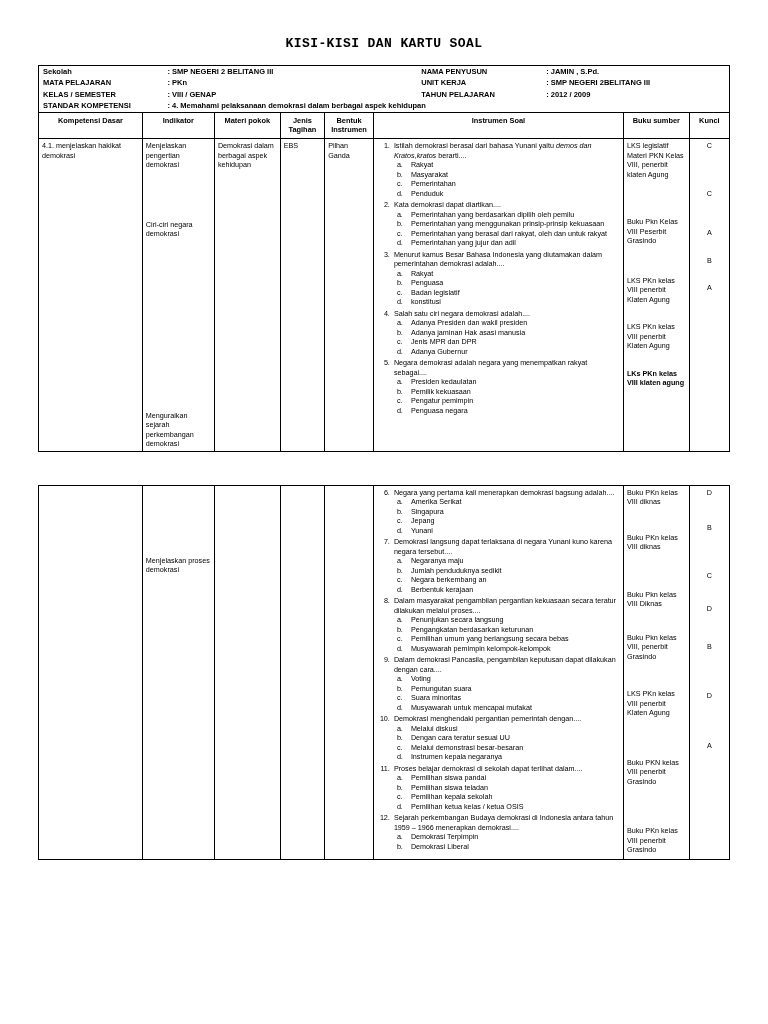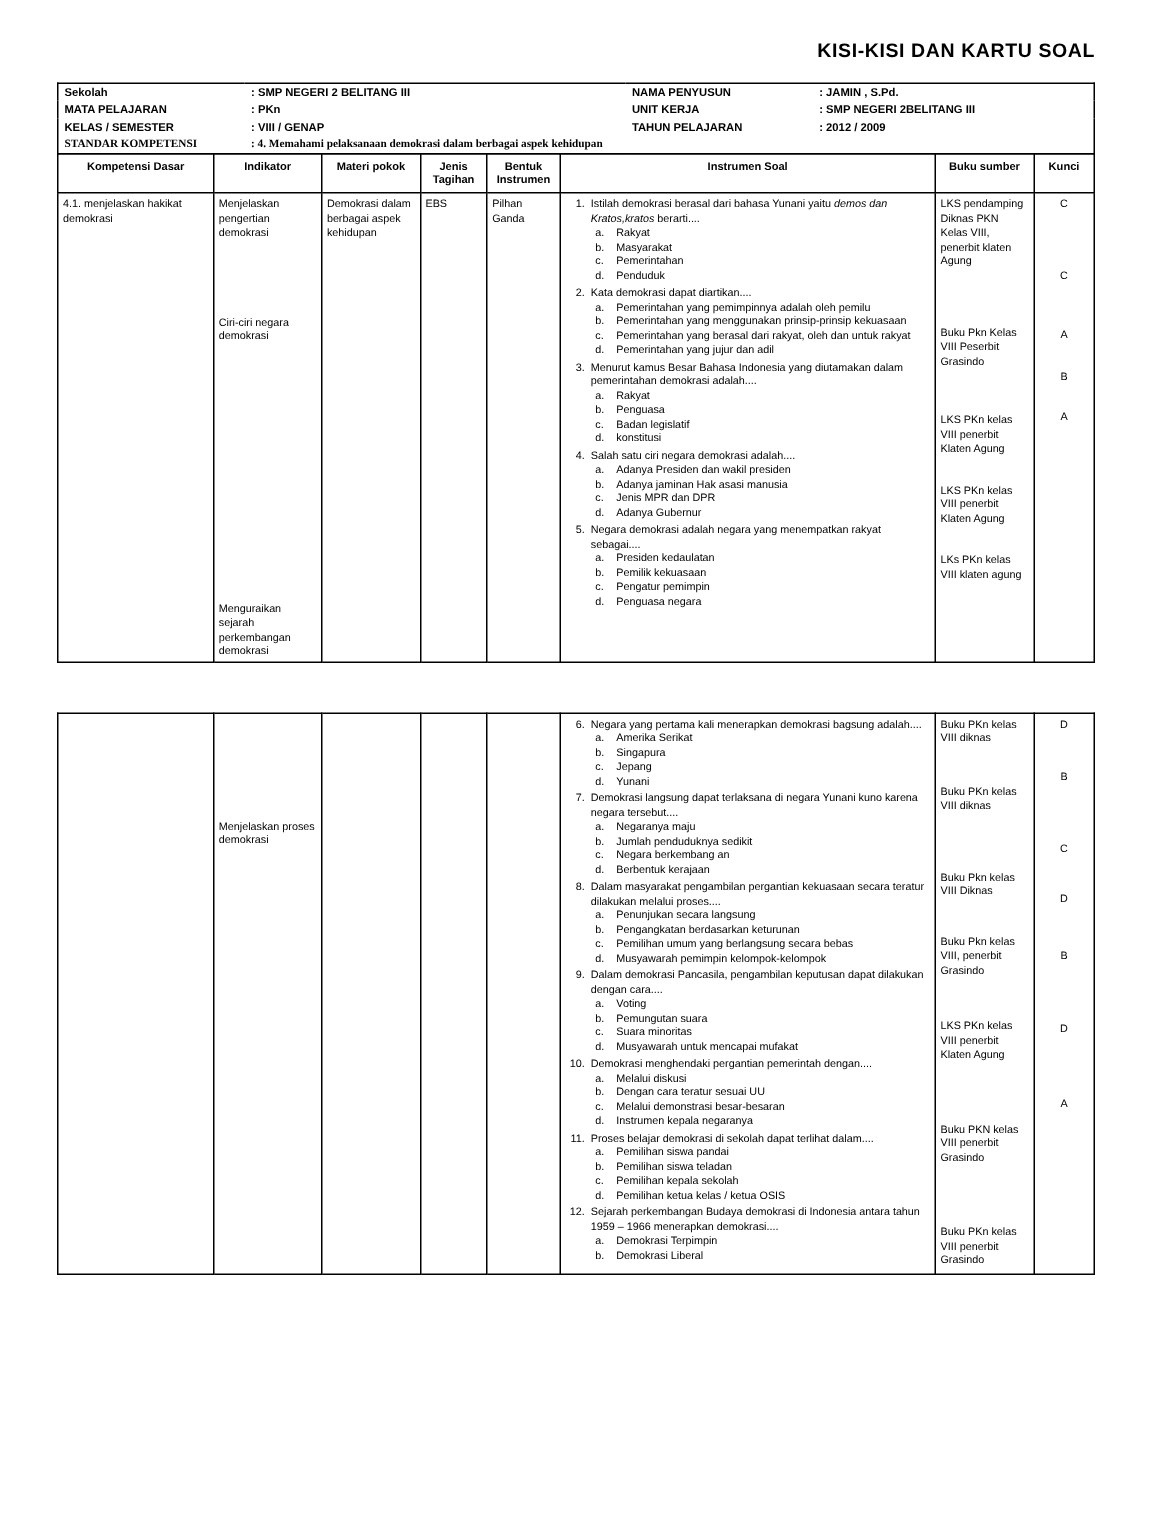--- a/index.html
+++ b/index.html
@@ -13,46 +13,47 @@
     color: #000;
     -webkit-font-smoothing: none;
   }
   .page {
     width: 768px;
     min-height: 1024px;
     background: #fff;
     padding: 26px 38px 10px 38px;
   }
   .doc-title {
-    text-align: right;
+    text-align: center;
     font-size: 13px;
     font-weight: bold;
     letter-spacing: 0.4px;
-    margin: 0 0 14px 0;
+    margin: 10px 0 14px 0;
+    font-family: Liberation Mono, monospace;
   }
   
   table.meta {
     width: 100%;
     border-collapse: collapse;
     border: 1px solid #000;
     font-size: 7.5px;
     font-weight: bold;
     table-layout: fixed;
   }
   table.meta td {
     padding: 1px 4px;
     vertical-align: top;
     line-height: 1.25;
     border: none;
   }
   td.m-label { width: 120px; }
   td.m-val  { width: 244px; }
   td.m-label2 { width: 120px; }
   td.m-val2 { width: 180px; }
-  .full-row td { padding-top: 1px; font-family: Liberation Serif, serif; }
+  .full-row td { padding-top: 1px; }
 
   
   table.grid {
     width: 100%;
     border-collapse: collapse;
     border: 1px solid #000;
     table-layout: fixed;
     font-size: 7.2px;
     margin-top: -1px;
   }
@@ -193,21 +194,21 @@
                 </ul>
               </li>
               <li class="soal-item">
                 <div class="q">
                   <span class="qnum">2.</span>
                   <span class="qtext">Kata demokrasi dapat diartikan....</span>
                 </div>
                 <ul class="opts">
                   <li>
                     <span class="ol">a.</span>
-                    <span>Pemerintahan yang pemimpinnya adalah oleh pemilu</span>
+                    <span>Pemerintahan yang berdasarkan dipilih oleh pemilu</span>
                   </li>
                   <li>
                     <span class="ol">b.</span>
                     <span>Pemerintahan yang menggunakan prinsip-prinsip kekuasaan</span>
                   </li>
                   <li>
                     <span class="ol">c.</span>
                     <span>Pemerintahan yang berasal dari rakyat, oleh dan untuk rakyat</span>
                   </li>
                   <li>
@@ -285,25 +286,25 @@
                   <li>
                     <span class="ol">d.</span>
                     <span>Penguasa negara</span>
                   </li>
                 </ul>
               </li>
             </ul>
         </td>
         <td>
           <div id="buku-list-1">
-              <div class="buku-block">LKS pendamping Diknas PKN Kelas VIII, penerbit klaten Agung</div>
+              <div class="buku-block">LKS legislatif Materi PKN Kelas VIII, penerbit klaten Agung</div>
               <div class="buku-block" style="margin-top: 38px;">Buku Pkn Kelas VIII Peserbit Grasindo</div>
               <div class="buku-block" style="margin-top: 30px;">LKS PKn kelas VIII penerbit Klaten Agung</div>
               <div class="buku-block" style="margin-top: 18px;">LKS PKn kelas VIII penerbit Klaten Agung</div>
-              <div class="buku-block" style="margin-top: 18px;">LKs PKn kelas VIII klaten agung</div>
+              <div class="buku-block" style="margin-top: 18px; font-weight: bold;">LKs PKn kelas VIII klaten agung</div>
             </div>
         </td>
         <td class="kunci-cell">
           <div class="kunci-stack" id="kunci-list-1">
               <div class="buku-block">C</div>
               <div class="buku-block" style="margin-top: 38px;">C</div>
               <div class="buku-block" style="margin-top: 30px;">A</div>
               <div class="buku-block" style="margin-top: 18px;">B</div>
               <div class="buku-block" style="margin-top: 18px;">A</div>
             </div>

